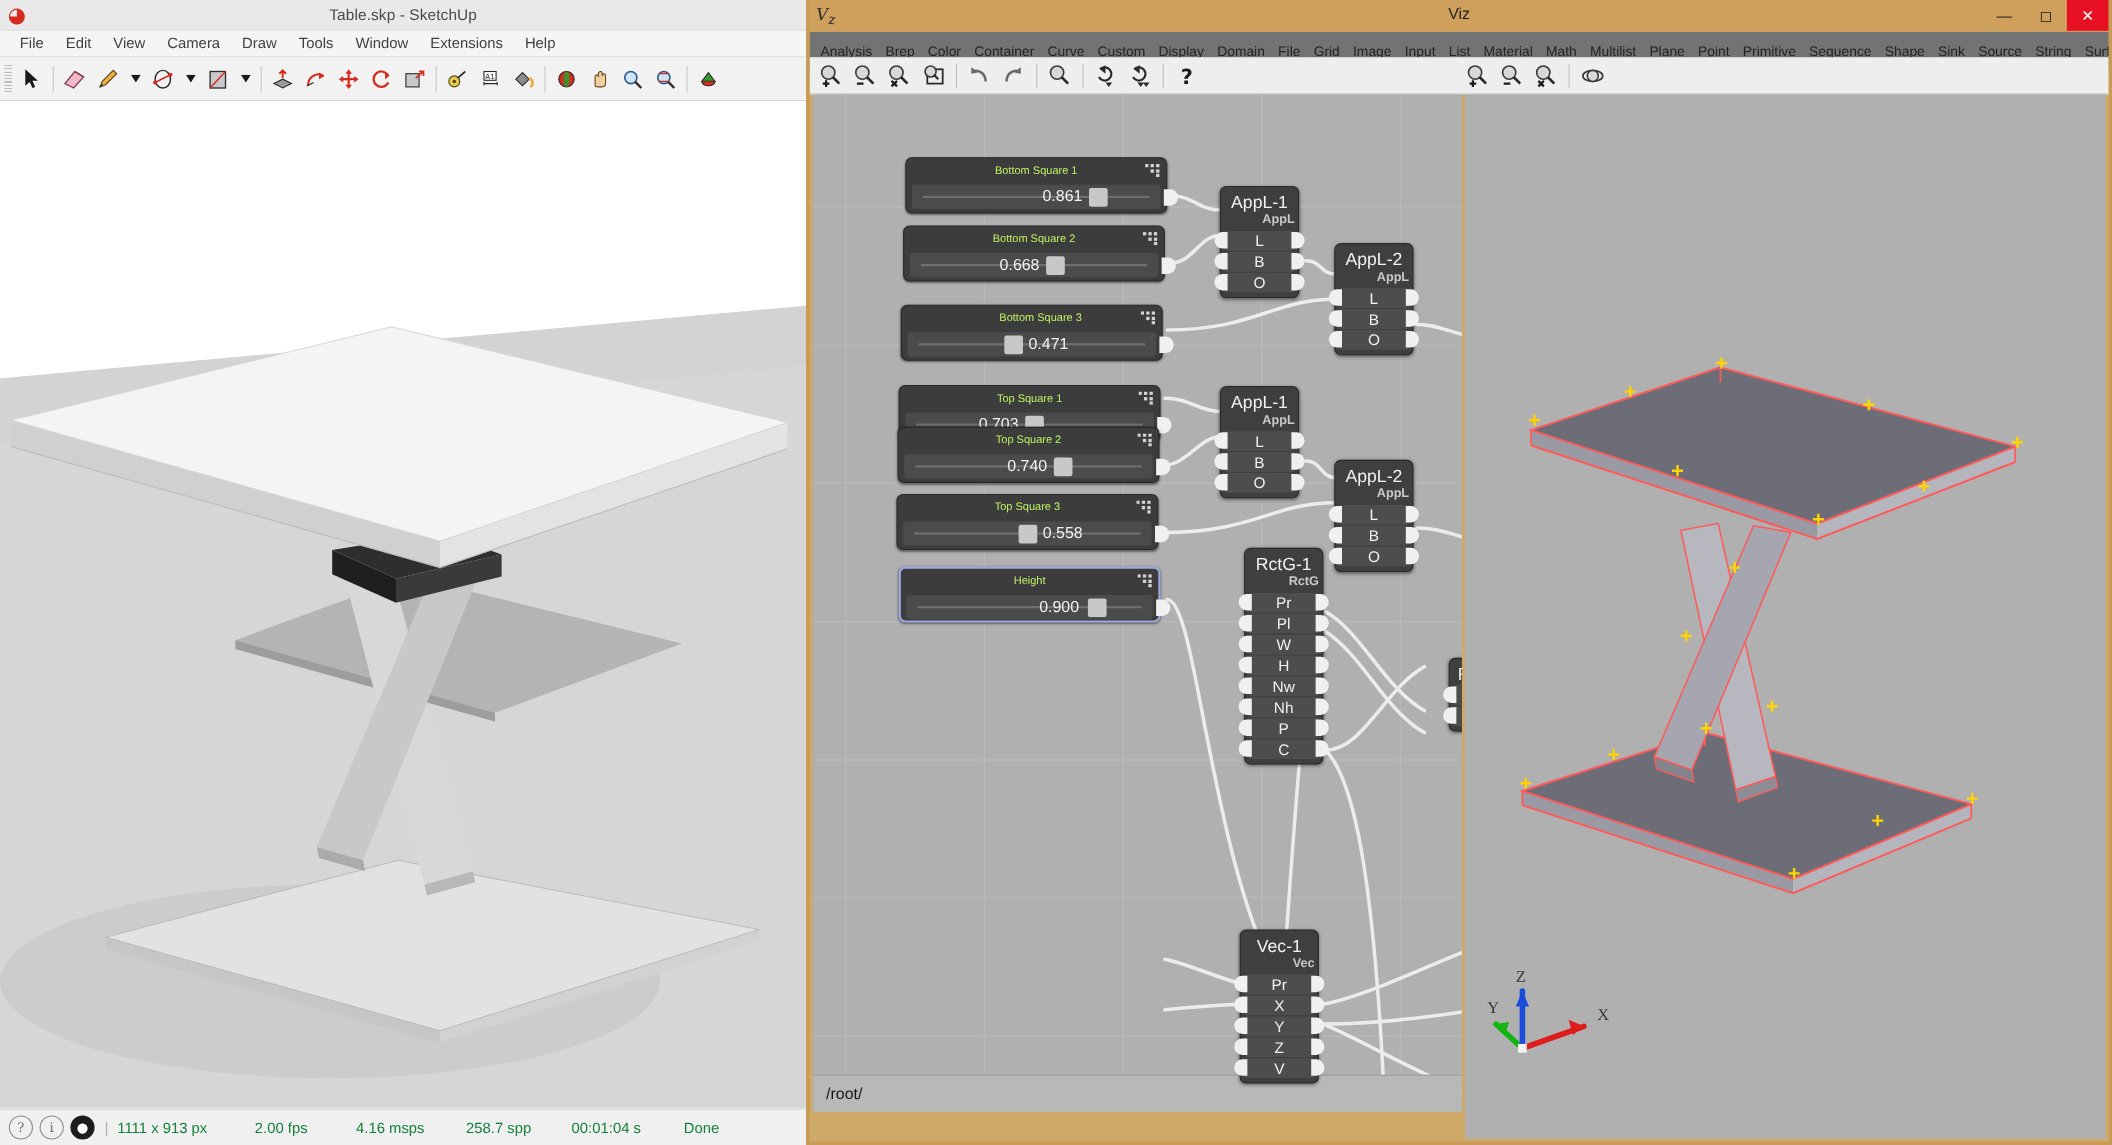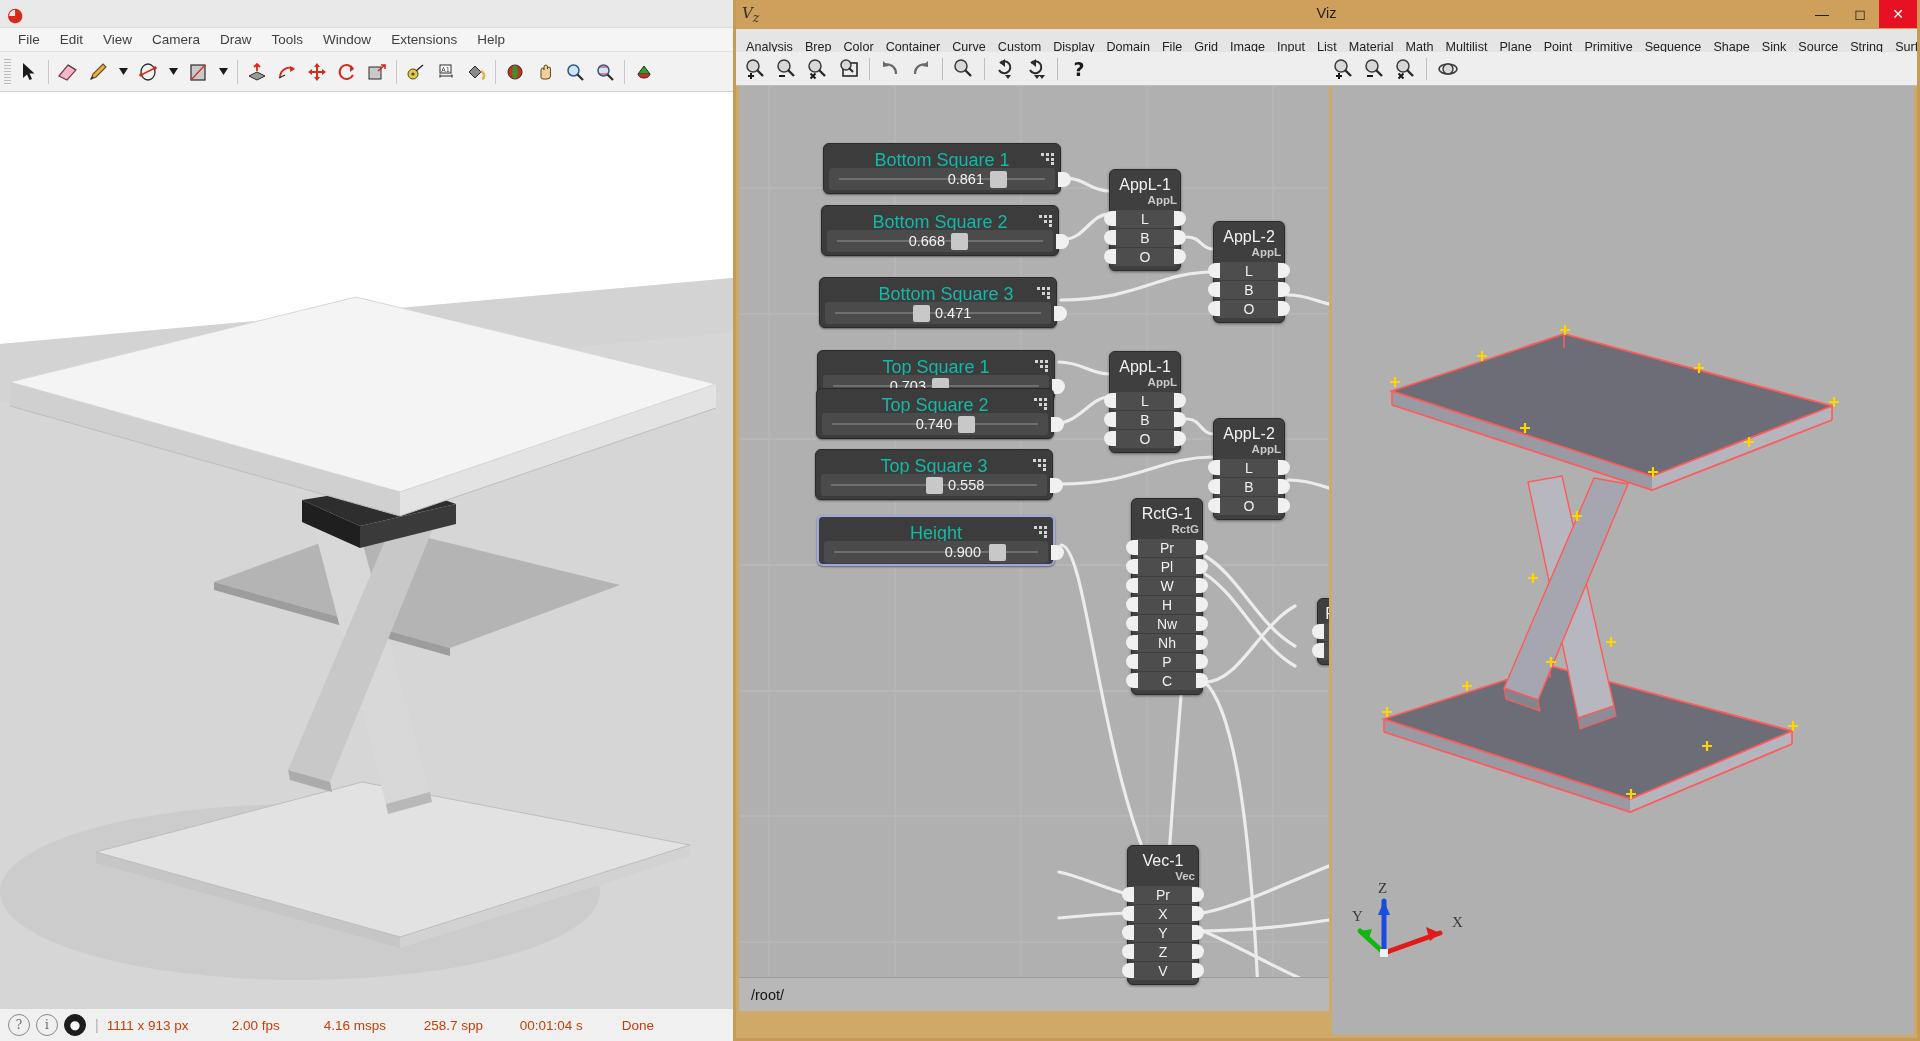--- a/index.html
+++ b/index.html
@@ -66,21 +66,21 @@
     display: flex; align-items: center; padding-left: 8px;
   }
   .sb-icon {
     width: 22px; height: 22px; border-radius: 50%;
     border: 1.6px solid #8a8a8a; margin-right: 6px;
     display: flex; align-items: center; justify-content: center;
     font-size: 12px; color: #6a6a6a; font-family: "DejaVu Serif", serif;
   }
   .sb-icon.filled { background: #1c1c1c; border-color: #1c1c1c; color: #fff; }
   .sb-div { color: #b0b0b0; margin: 0 8px 0 3px; font-size: 14px; }
-  .sb-field { font-size: 13.5px; color: #c2410c; white-space: nowrap; }
+  .sb-field { font-size: 13.5px; color: #15803d; white-space: nowrap; }
 
   
   #viz {
     position: absolute; left: 733px; top: 0; width: 1187px; height: 1041px;
     background: #cfa968; border: 3px solid #c79a55; border-top: none;
     overflow: hidden;
   }
   #viz-titlebar {
     position: absolute; left: 0; top: 0; width: 1181px; height: 29px;
     background: #cfa05b;
@@ -96,21 +96,21 @@
   .win-btn {
     position: absolute; top: 0; width: 38px; height: 28px;
     display: flex; align-items: center; justify-content: center;
     font-size: 14px; color: #1f1f1f; cursor: default;
   }
   #btn-min { right: 76px; }
   #btn-max { right: 38px; }
   #btn-close { right: 0; background: #e81123; color: #fff; }
   #viz-menubar {
     position: absolute; left: 0; top: 29px; width: 1181px; height: 36px;
-    background: #e5e5e5; border-bottom: 1px solid #c9c9c9;
+    background: #737373; border-bottom: 1px solid #c9c9c9;
     display: flex; align-items: center; padding-left: 4px; overflow: hidden;
   }
   .viz-menu {
     font-size: 12.6px; color: #232323; padding: 2px 6px; cursor: default;
     white-space: nowrap;
   }
   #viz-toolbar {
     position: absolute; left: 0; top: 52px; width: 1181px; height: 34px;
     background: #eeeeee; border-bottom: 1px solid #bdbdbd;
   }
@@ -136,22 +136,22 @@
   }
 
   .slider-node {
     position: absolute; width: 238px; height: 51px;
     background: #3c3c3c; border-radius: 6px;
     box-shadow: 0 1px 2px rgba(0,0,0,.45);
     border: 1px solid #2a2a2a;
   }
   .slider-node.selected { border: 2px solid #9da8e0; }
   .sn-title {
-    height: 33px; display: flex; align-items: center; justify-content: center;
-    color: #14b8a6; font-size: 18px; position: relative;
+    height: 23px; display: flex; align-items: center; justify-content: center;
+    color: #bef264; font-size: 10px; position: relative;
   }
   .sn-dots {
     position: absolute; right: 5px; top: 5px; width: 14px; height: 12px;
   }
   .sn-body {
     position: absolute; left: 5px; right: 5px; top: 24px; height: 22px;
     background: #4b4b4b; border-radius: 3px;
   }
   .sn-track {
     position: absolute; left: 10px; right: 10px; top: 10px; height: 2px;
@@ -207,20 +207,21 @@
 </style>
 </head>
 <body>
 
 <div id="root">
 
   <div id="sketchup">
 
     <div id="su-titlebar">
       <div id="su-logo">◕</div>
+      <div id="su-title">Table.skp - SketchUp</div>
     </div>
 
     <div id="su-menubar">
         <div class="su-menu">File</div>
         <div class="su-menu">Edit</div>
         <div class="su-menu">View</div>
         <div class="su-menu">Camera</div>
         <div class="su-menu">Draw</div>
         <div class="su-menu">Tools</div>
         <div class="su-menu">Window</div>

